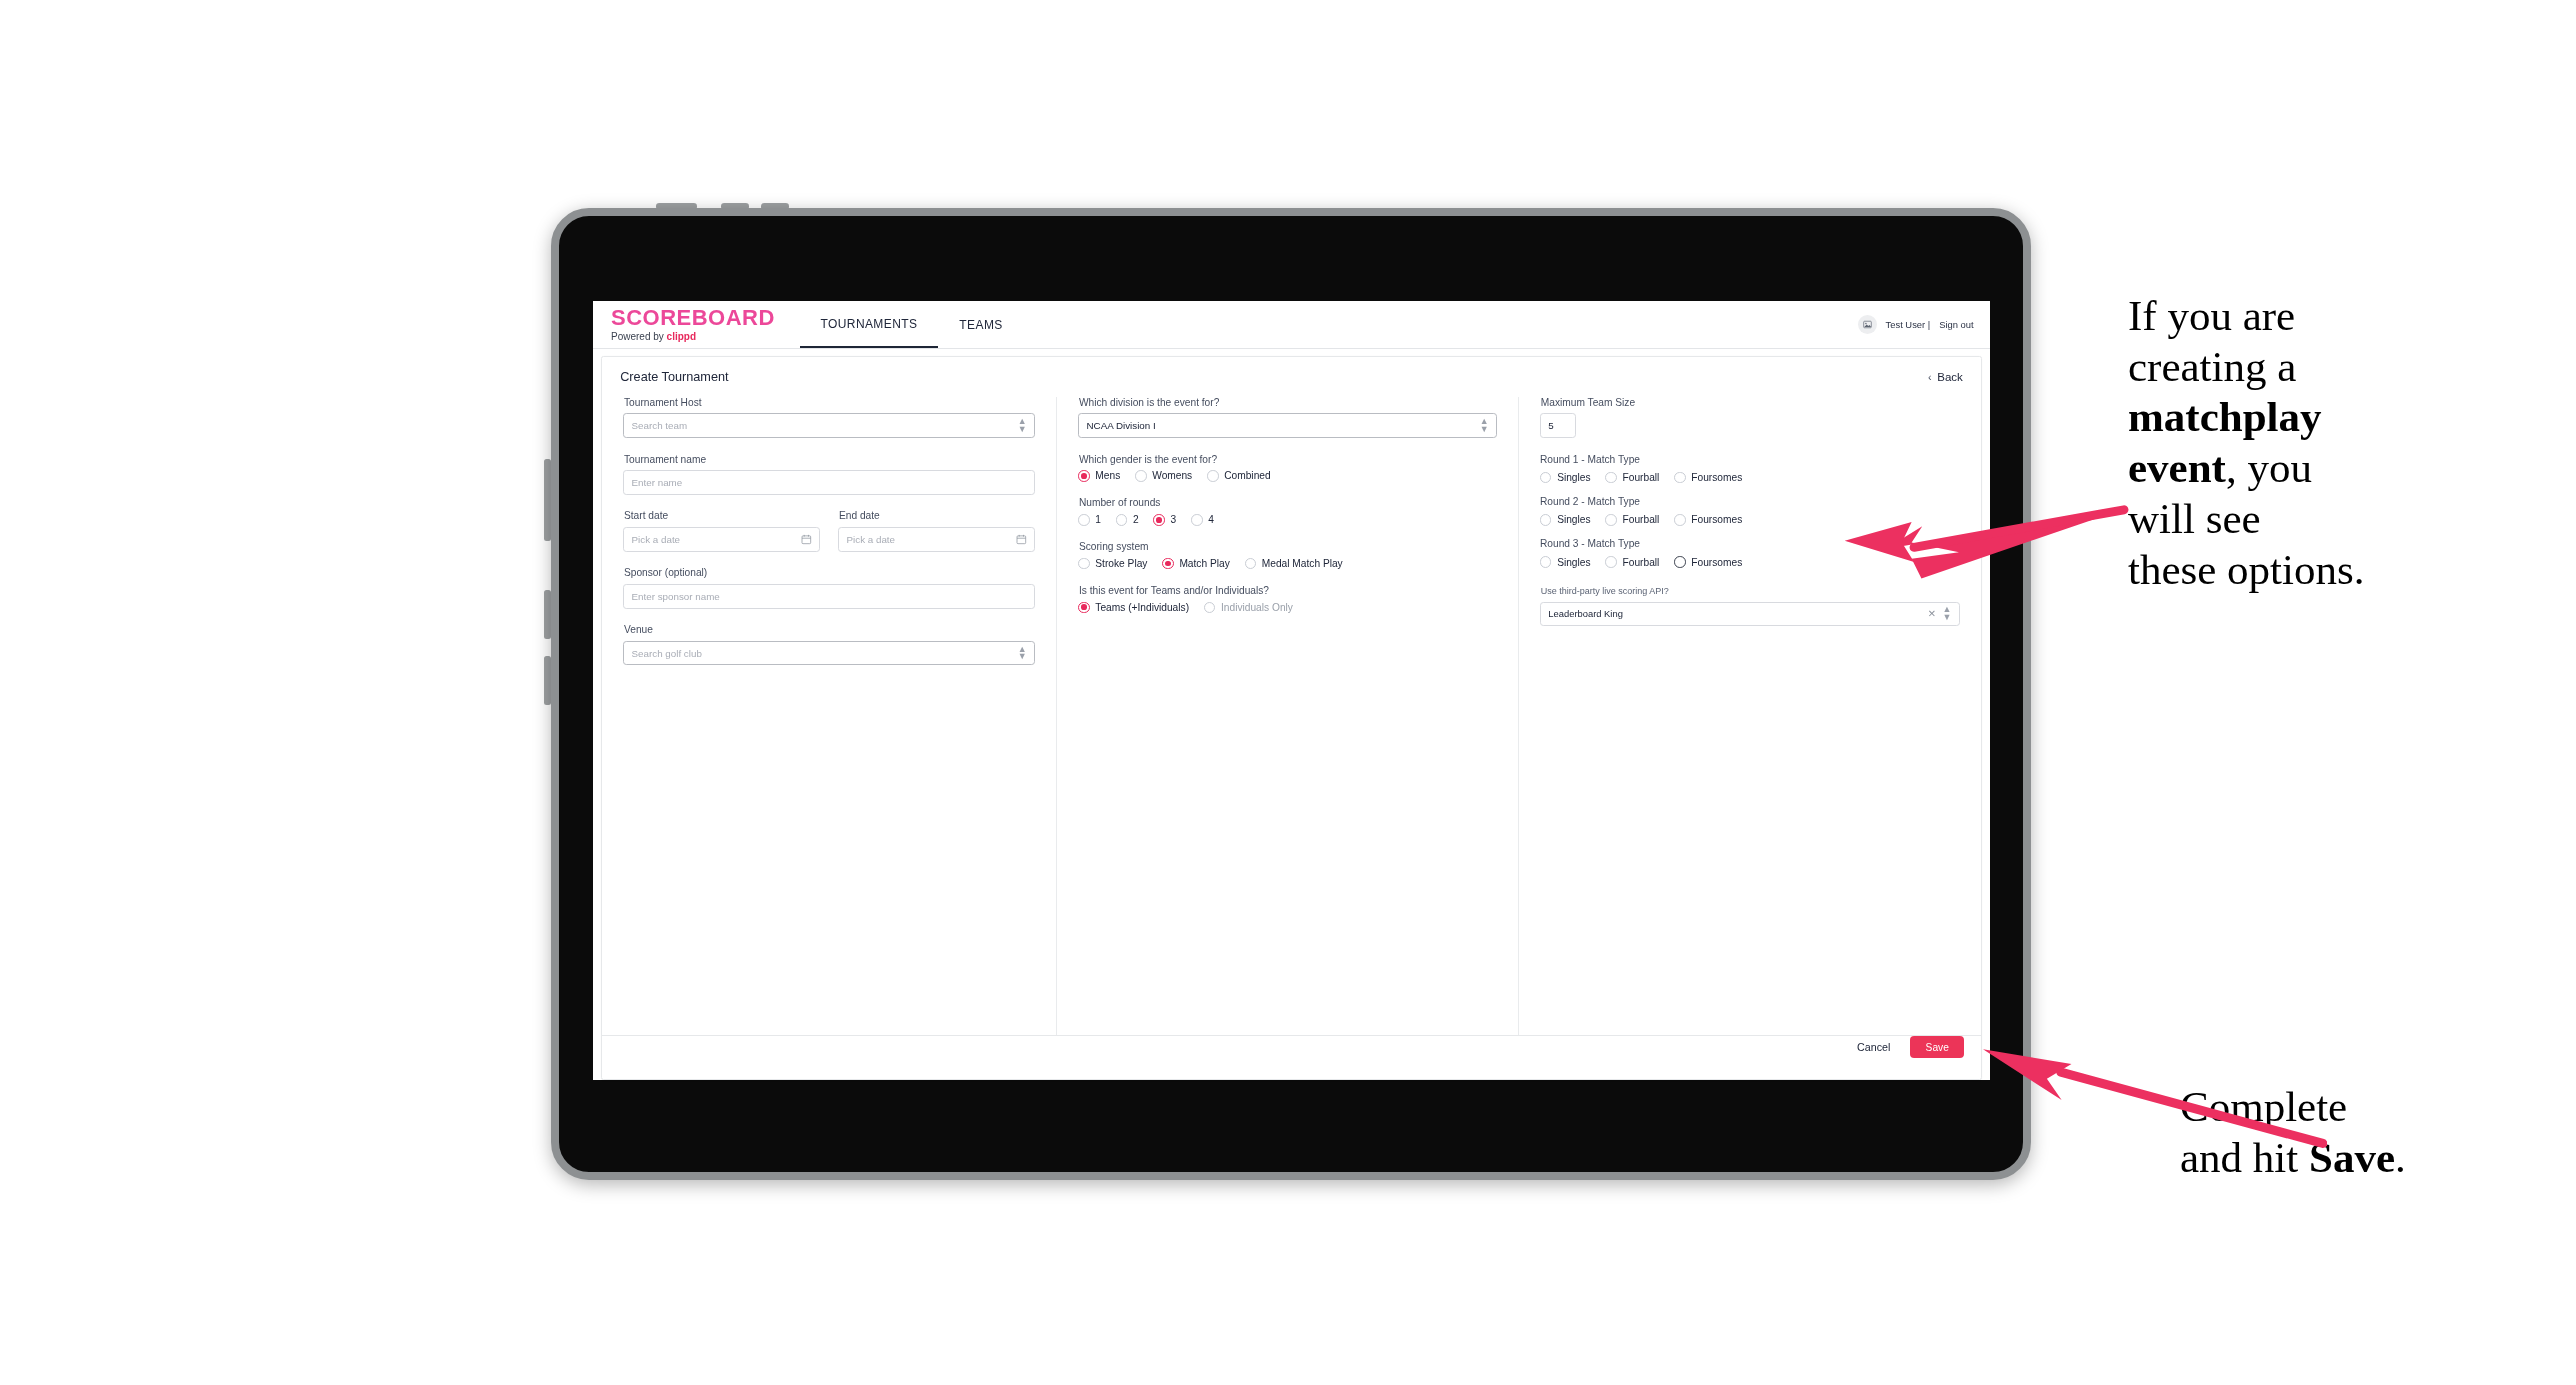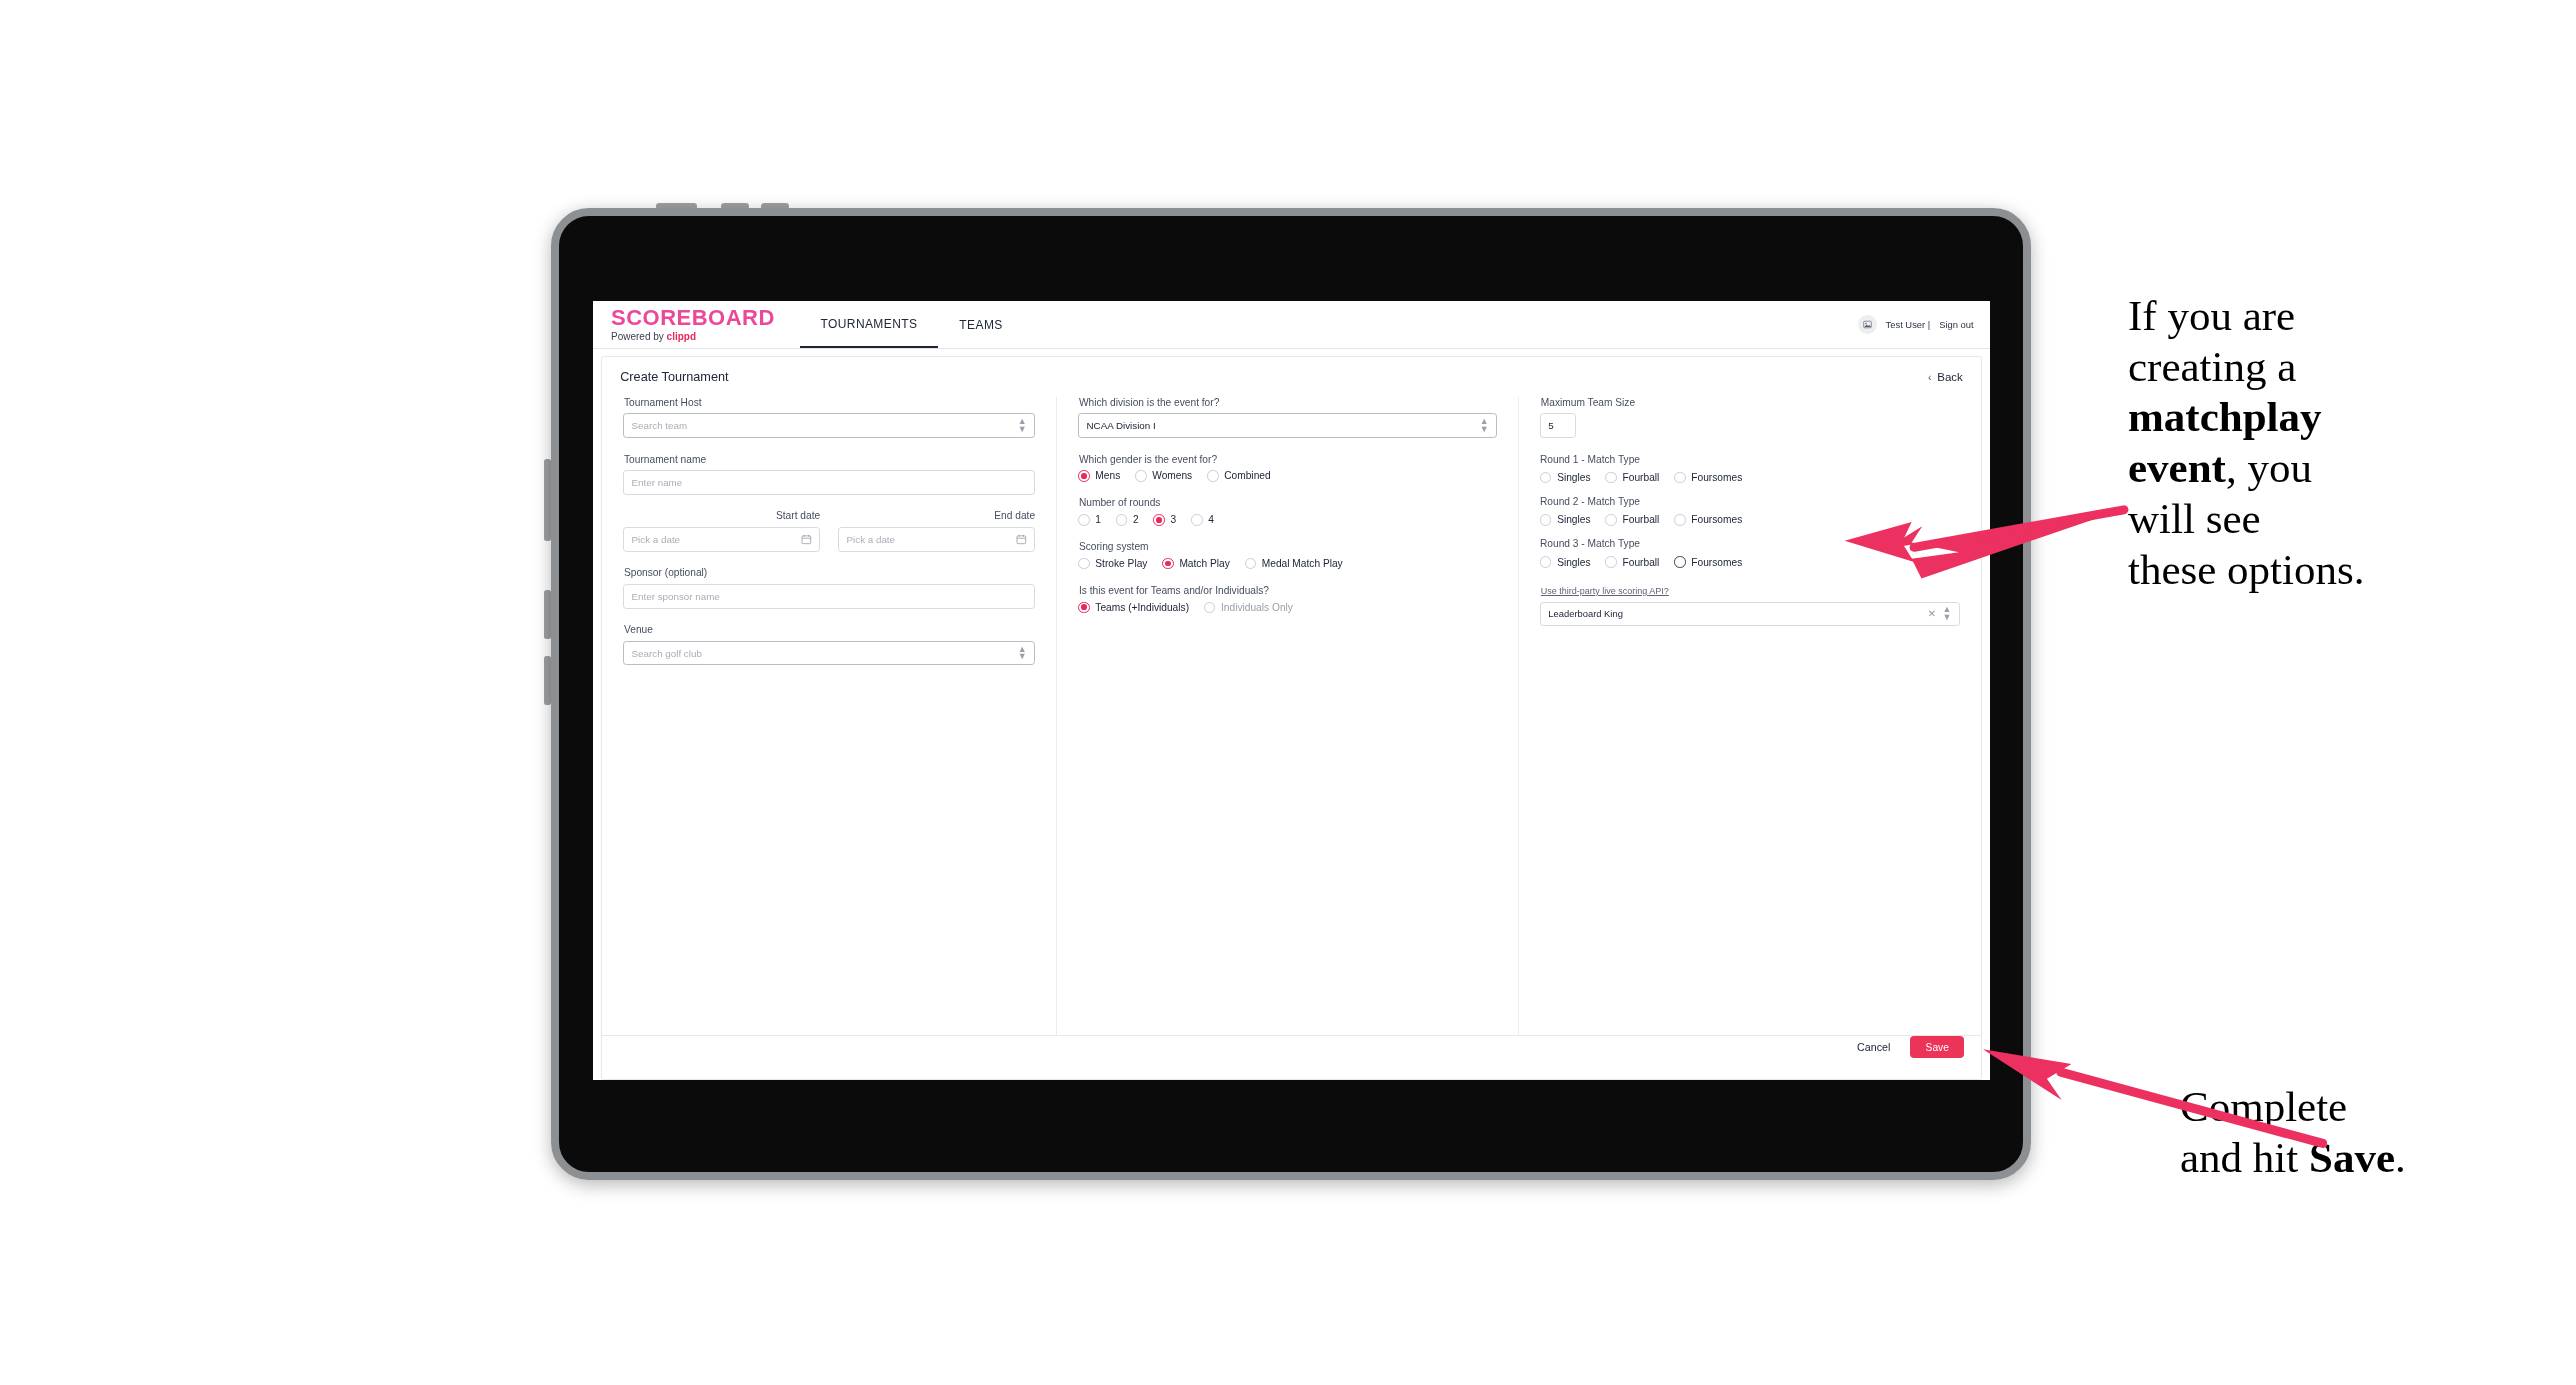--- a/index.html
+++ b/index.html
@@ -110,21 +110,21 @@
     padding:4.1px 0 0 0;
   }
   .col{padding:0 21px;box-sizing:border-box;}
   #col-left{width:33%;border-right:0.8px solid #e9ebed;}
   #col-mid{width:33.5%;border-right:0.8px solid #e9ebed;}
   #col-right{width:33.5%;}
 
   .field-label{
     font-size:10.2px;color:#454d5f;margin:0 0 5.7px 0.8px;
   }
-  .field-label.small{font-size:9px;color:#5b6374;text-decoration:underline;}
+  .field-label.small{font-size:9px;color:#5b6374;}
   .group{margin-bottom:15.6px;}
 
   .input-box{
     height:24.6px;border:0.8px solid #b9bcc2;border-radius:3.3px;
     display:flex;align-items:center;
     padding:0 7.4px;background:#fff;box-sizing:border-box;
     font-size:9.8px;
   }
   .input-box.light{border-color:#d8dadf;}
   .input-box .ph{color:#a9adb6;}
@@ -143,21 +143,21 @@
     width:48px;height:48px;border-radius:50%;
     background:#ebebed;display:flex;align-items:center;justify-content:center;
   }
   #upload-button{
     background:#1d2433;color:#fff;
     font-size:10.2px;
     padding:6.6px 13px;border-radius:3.3px;cursor:pointer;
   }
 
   
-  #dates-row{display:flex;gap:18px;text-align:right;}
+  #dates-row{display:flex;gap:18px;}
   #dates-row > div{flex:1;}
 
   
   .radio-row{display:flex;align-items:center;gap:6.6px;flex-wrap:wrap;margin-top:2.5px;}
   .radio-opt{display:flex;align-items:center;gap:5.7px;cursor:pointer;margin-right:8.2px;}
   .radio{
     width:11.5px;height:11.5px;border-radius:50%;
     border:1.3px solid #c9cdd4;box-sizing:border-box;
     display:flex;align-items:center;justify-content:center;
     flex:none;background:#fff;

